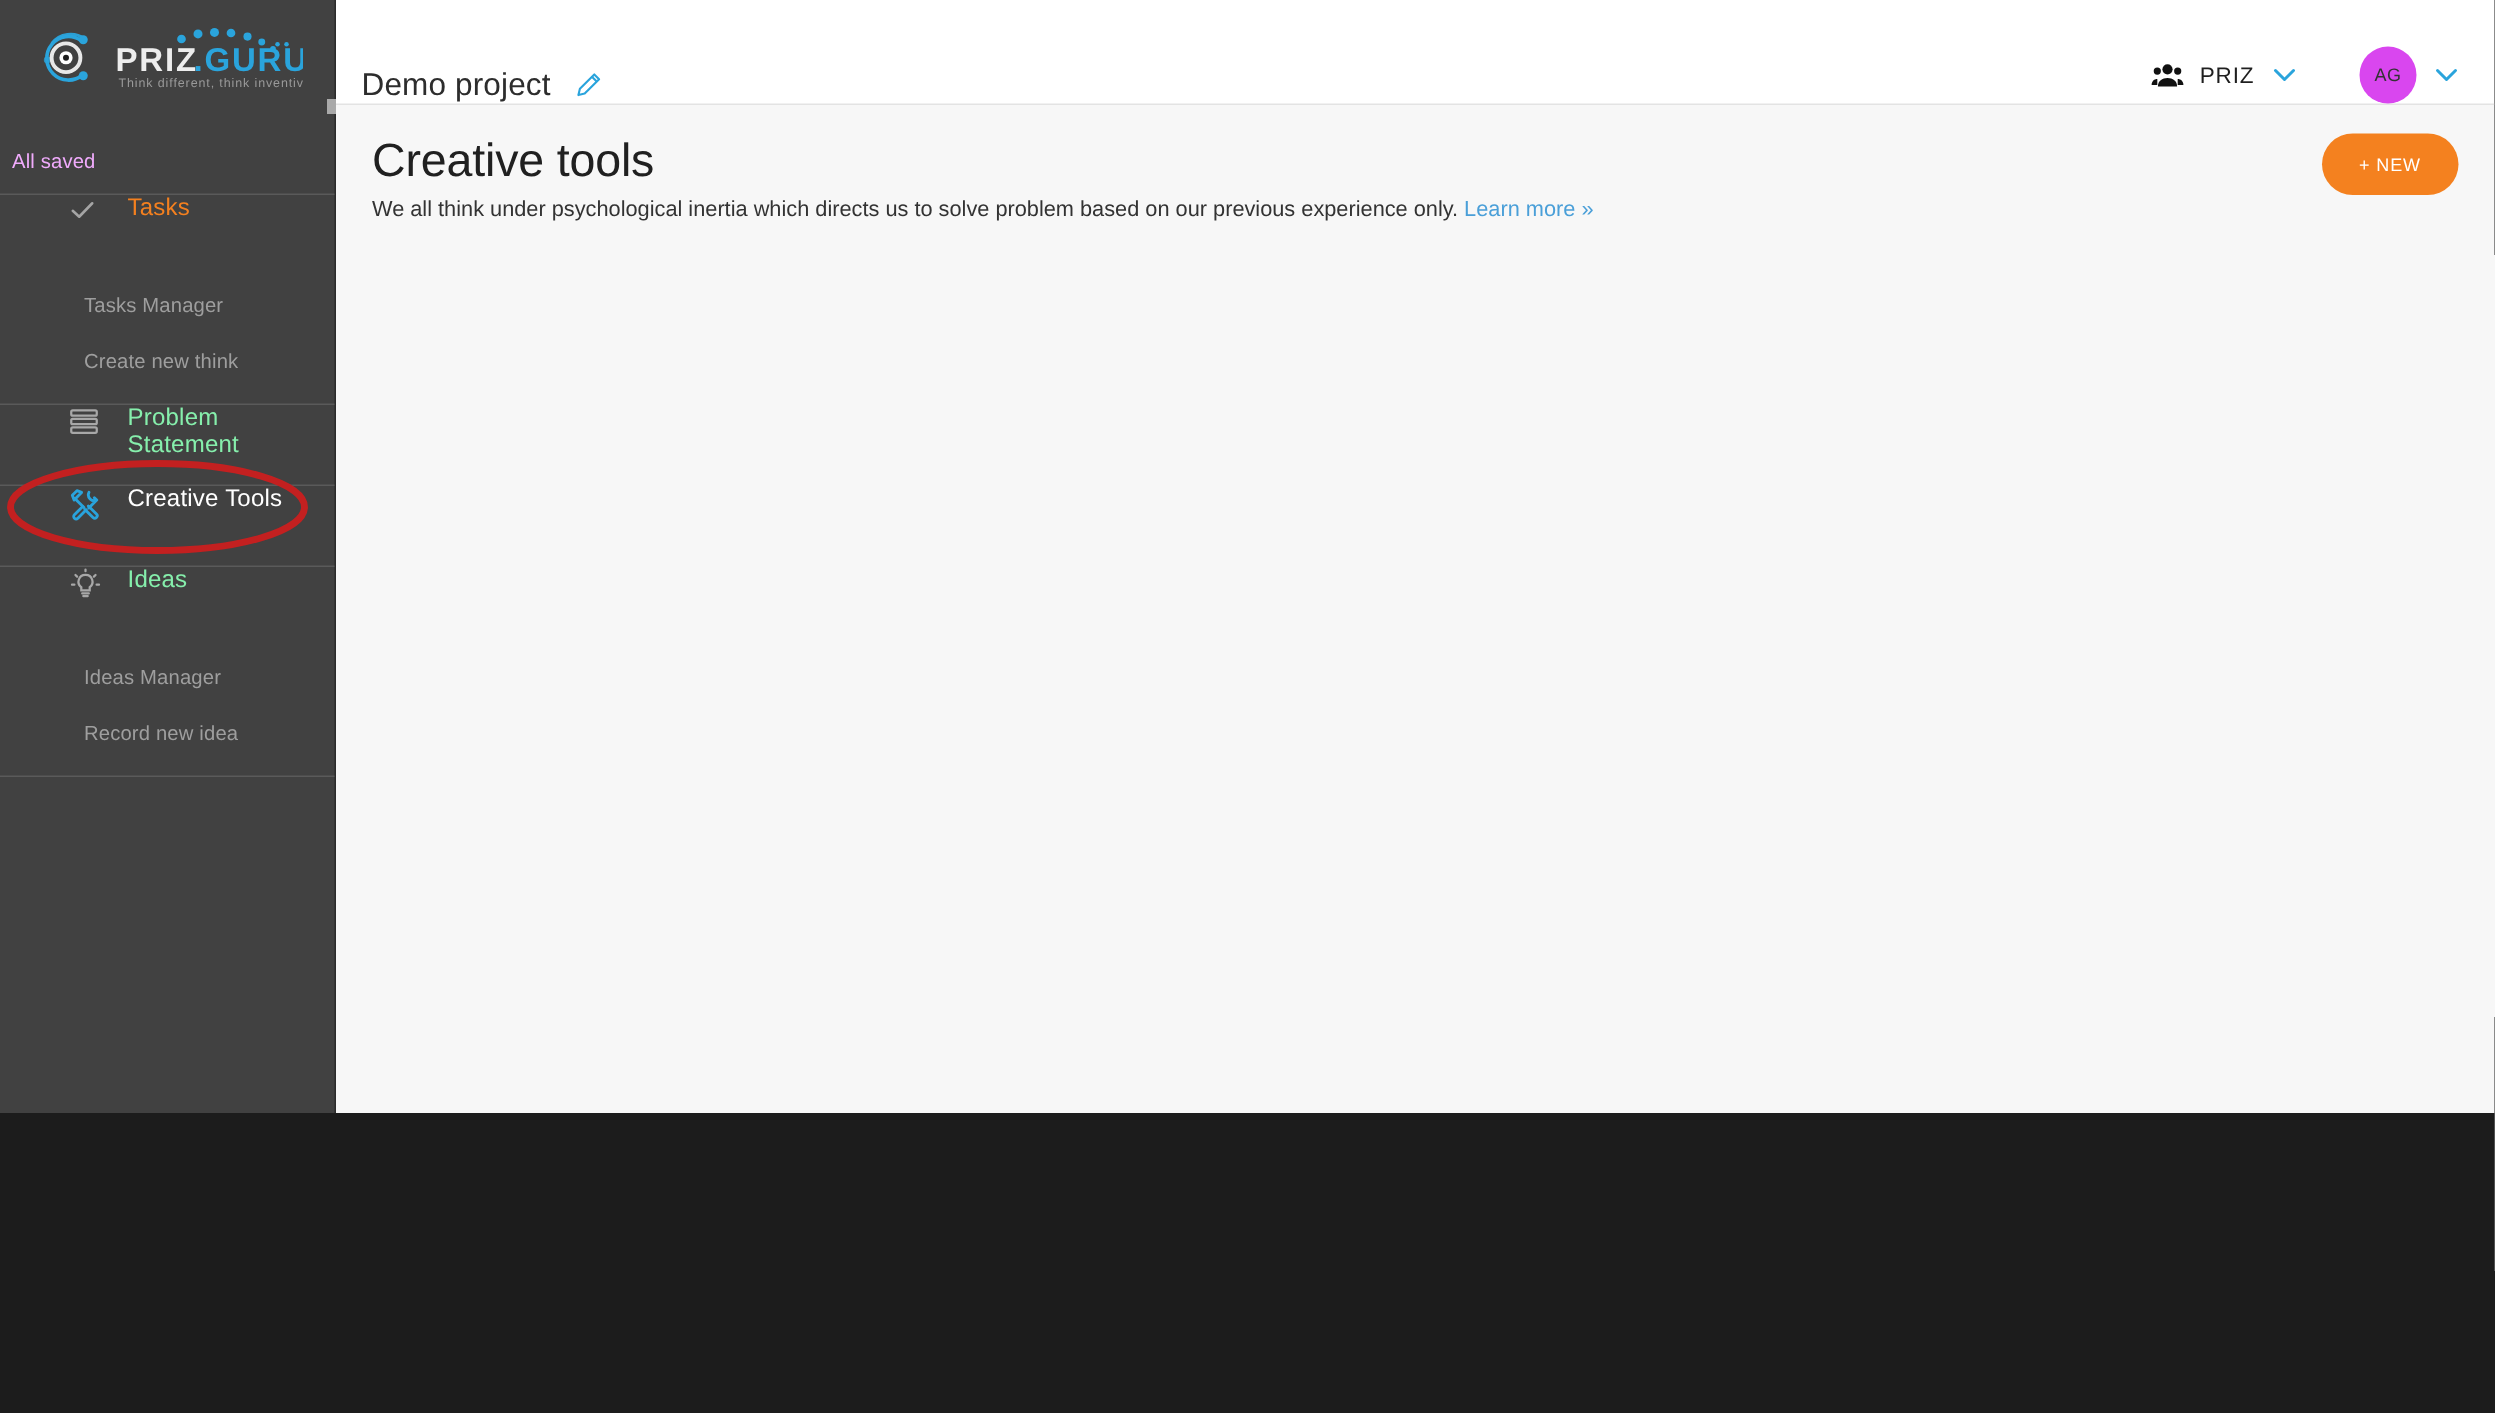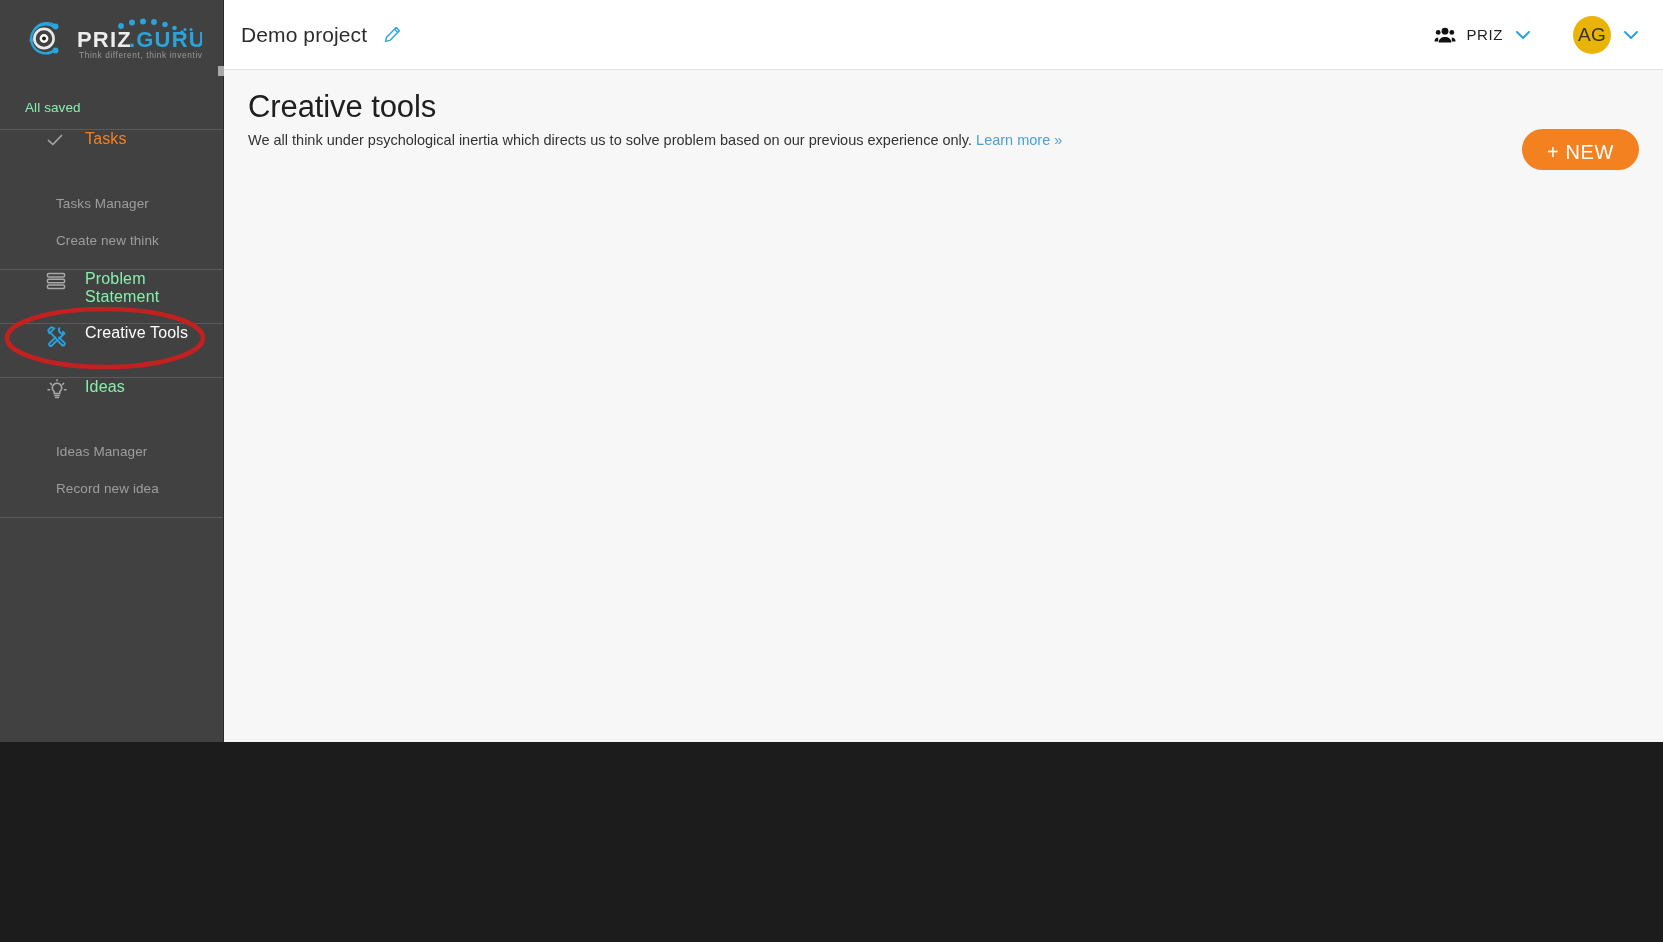--- a/index.html
+++ b/index.html
@@ -37,23 +37,23 @@
     display: flex;
     align-items: center;
     justify-content: center;
     padding-top: 4px;
   }
   .logo-svg { display: block; }
 
   .allsaved {
     position: absolute;
     top: 100px;
-    left: 25px;
+    left: 8px;
     font-size: 13.5px;
-    color: #86efac;
+    color: #f0abfc;
     letter-spacing: .1px;
   }
 
   .nav-divider {
     height: 1px;
     background: #5a5a5a;
     width: 100%;
   }
 
   .nav-section { position: relative; }
@@ -124,21 +124,21 @@
 
   
   #header {
     position: absolute;
     left: 224px; top: 0;
     width: 1439px;
     height: 70px;
     background: #ffffff;
     border-bottom: 1px solid #e3e3e3;
     display: flex;
-    align-items: center;
+    align-items: flex-end;
     z-index: 4;
   }
   .project-title {
     margin-left: 17px;
     font-size: 21px;
     color: #2d2d2d;
     letter-spacing: .1px;
   }
   .edit-btn {
     margin-left: 12px;
@@ -165,25 +165,25 @@
     letter-spacing: .6px;
   }
   .chev {
     margin-left: 12px;
     display: inline-flex;
     cursor: pointer;
   }
   .avatar {
     width: 38px; height: 38px;
     border-radius: 50%;
-    background: #eab308;
+    background: #d946ef;
     display: flex;
     align-items: center;
     justify-content: center;
-    font-size: 19px;
+    font-size: 12px;
     color: #333;
     font-weight: 500;
     letter-spacing: .3px;
     cursor: pointer;
   }
 
   
   #main {
     position: absolute;
     left: 224px; top: 70px;
@@ -217,25 +217,24 @@
   #new-button {
     position: absolute;
     right: 24px;
     top: 19px;
     background: #f4811f;
     color: #ffffff;
     border: none;
     border-radius: 24px;
     height: 41px;
     padding: 12px 25px;
-    font-size: 20px;
+    font-size: 12px;
     font-family: "Liberation Sans", sans-serif;
     letter-spacing: .6px;
     cursor: pointer;
-    margin-top: 40px;
   }
 
   
   #page-scroll-edge {
     position: absolute;
     right: 0; top: 70px;
     width: 3px; height: 872px;
     background: transparent;
   }
   

